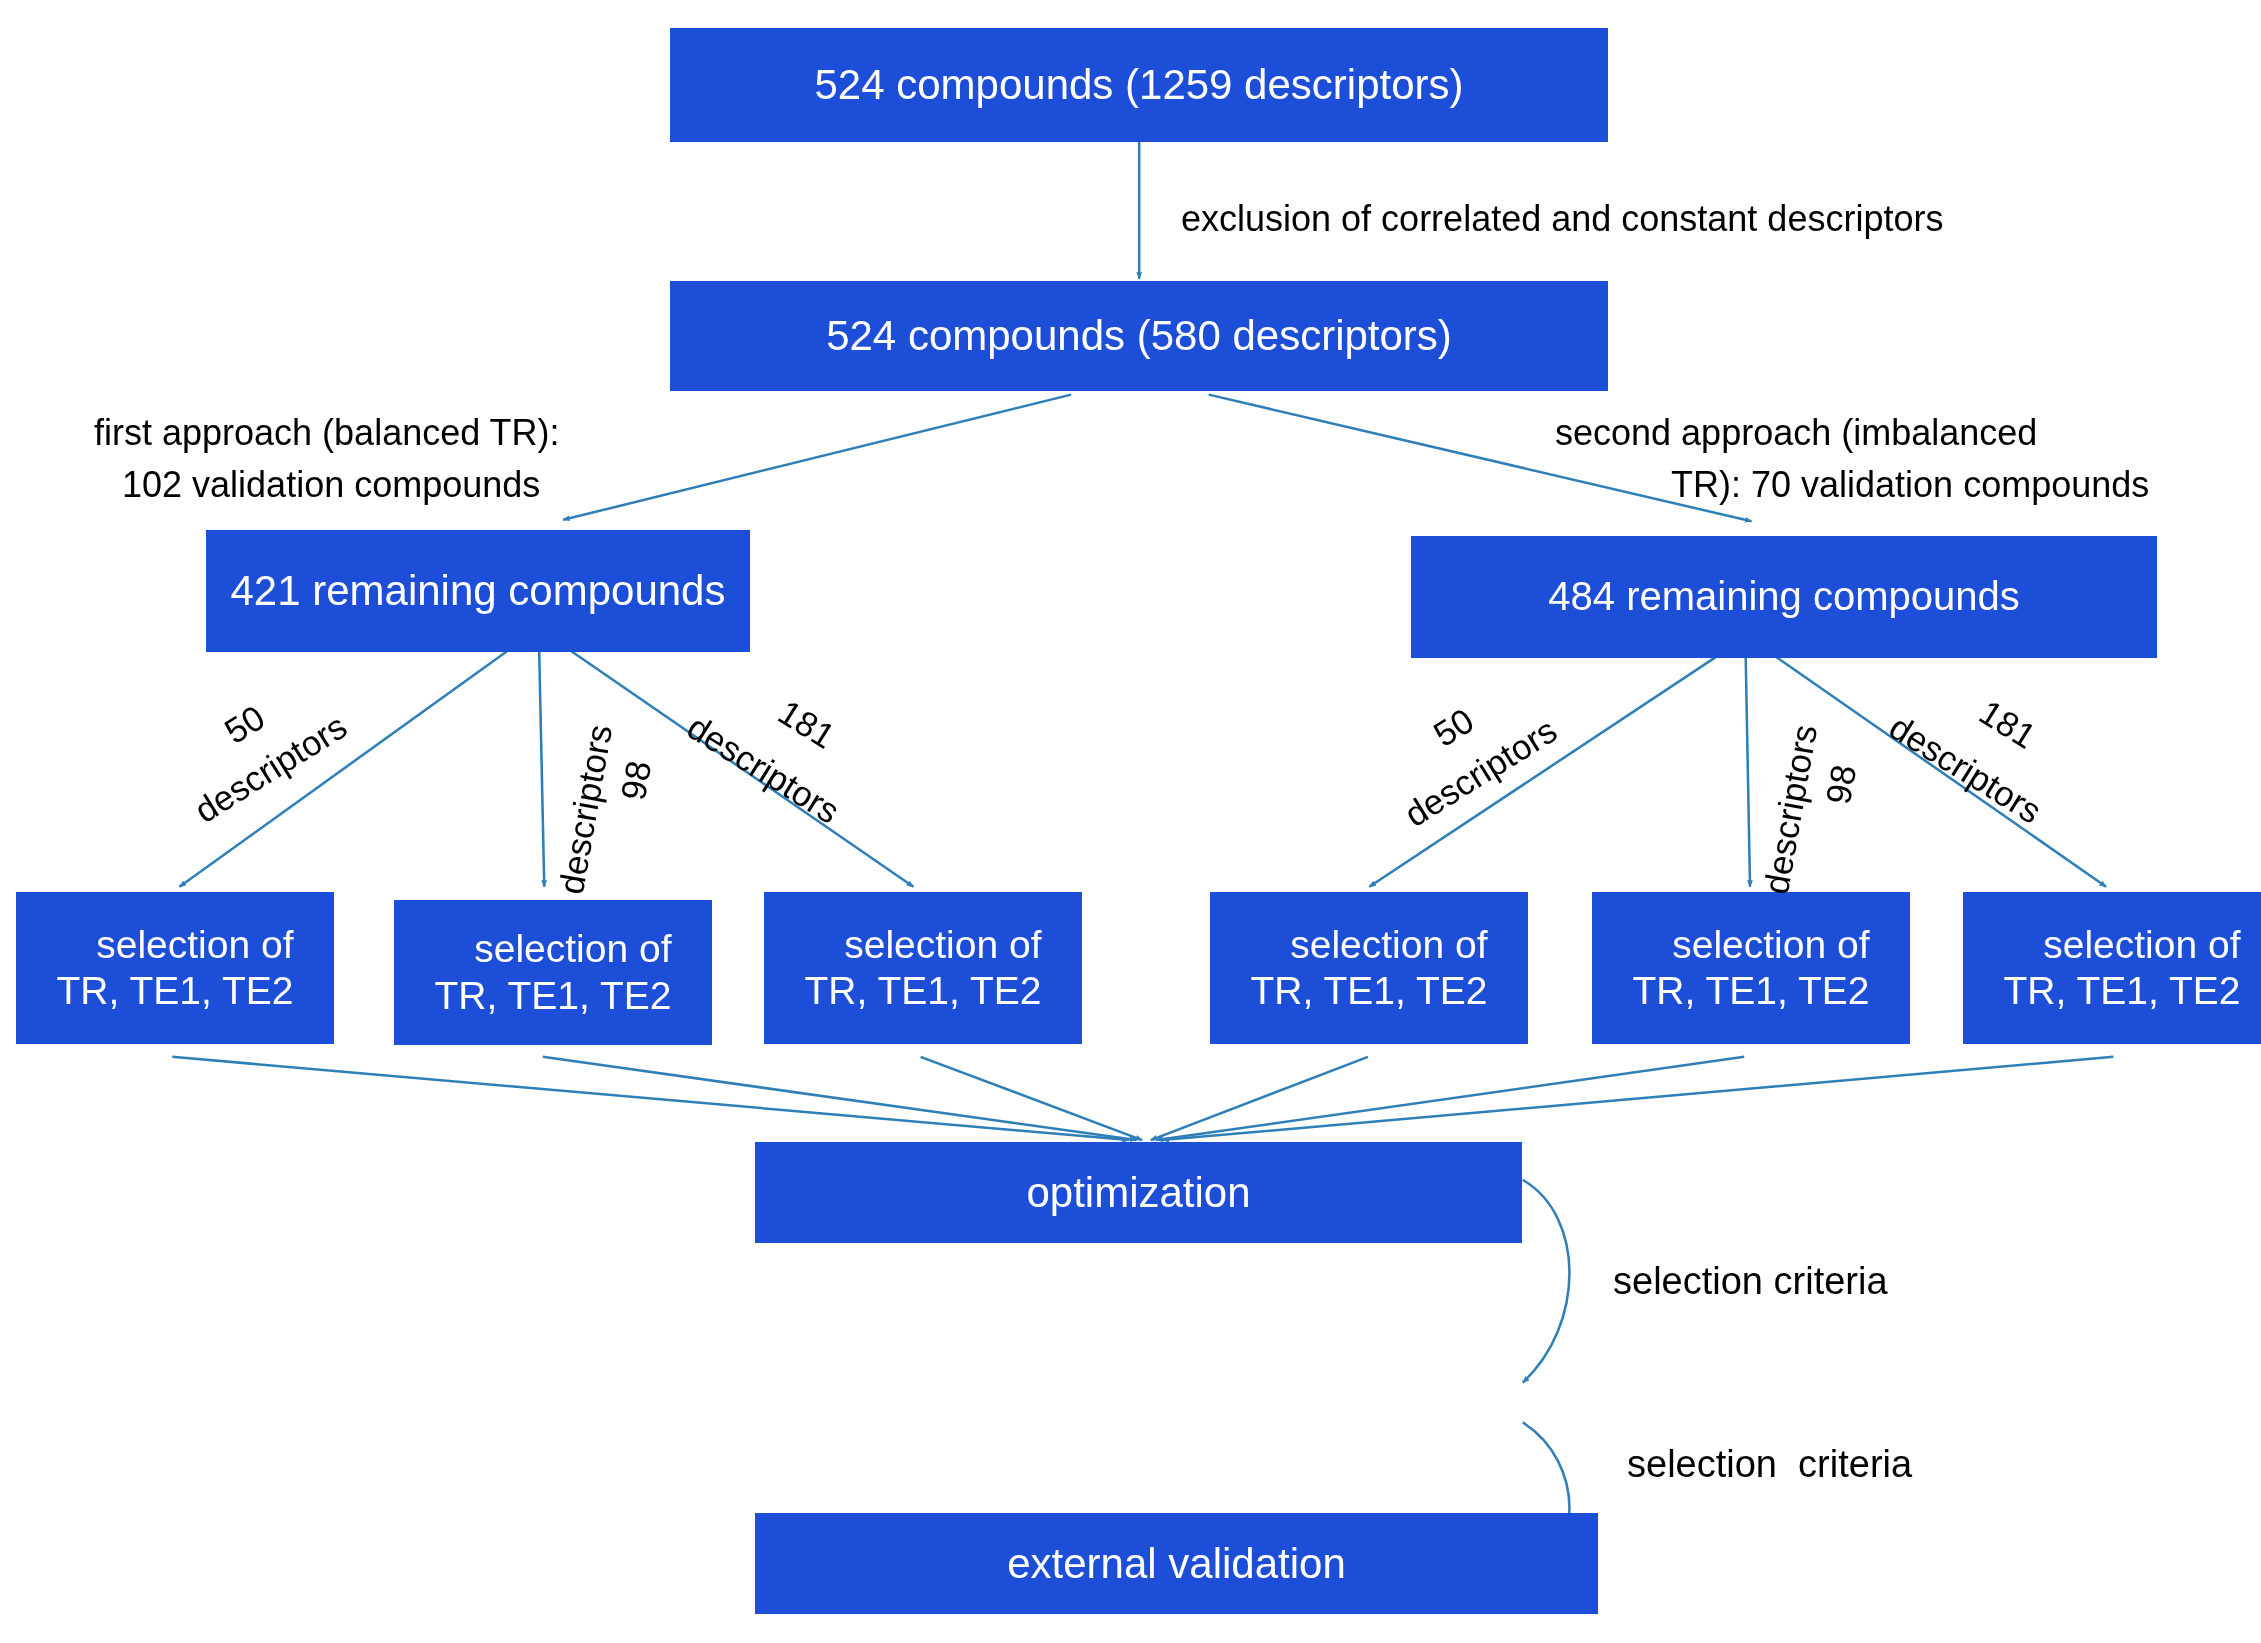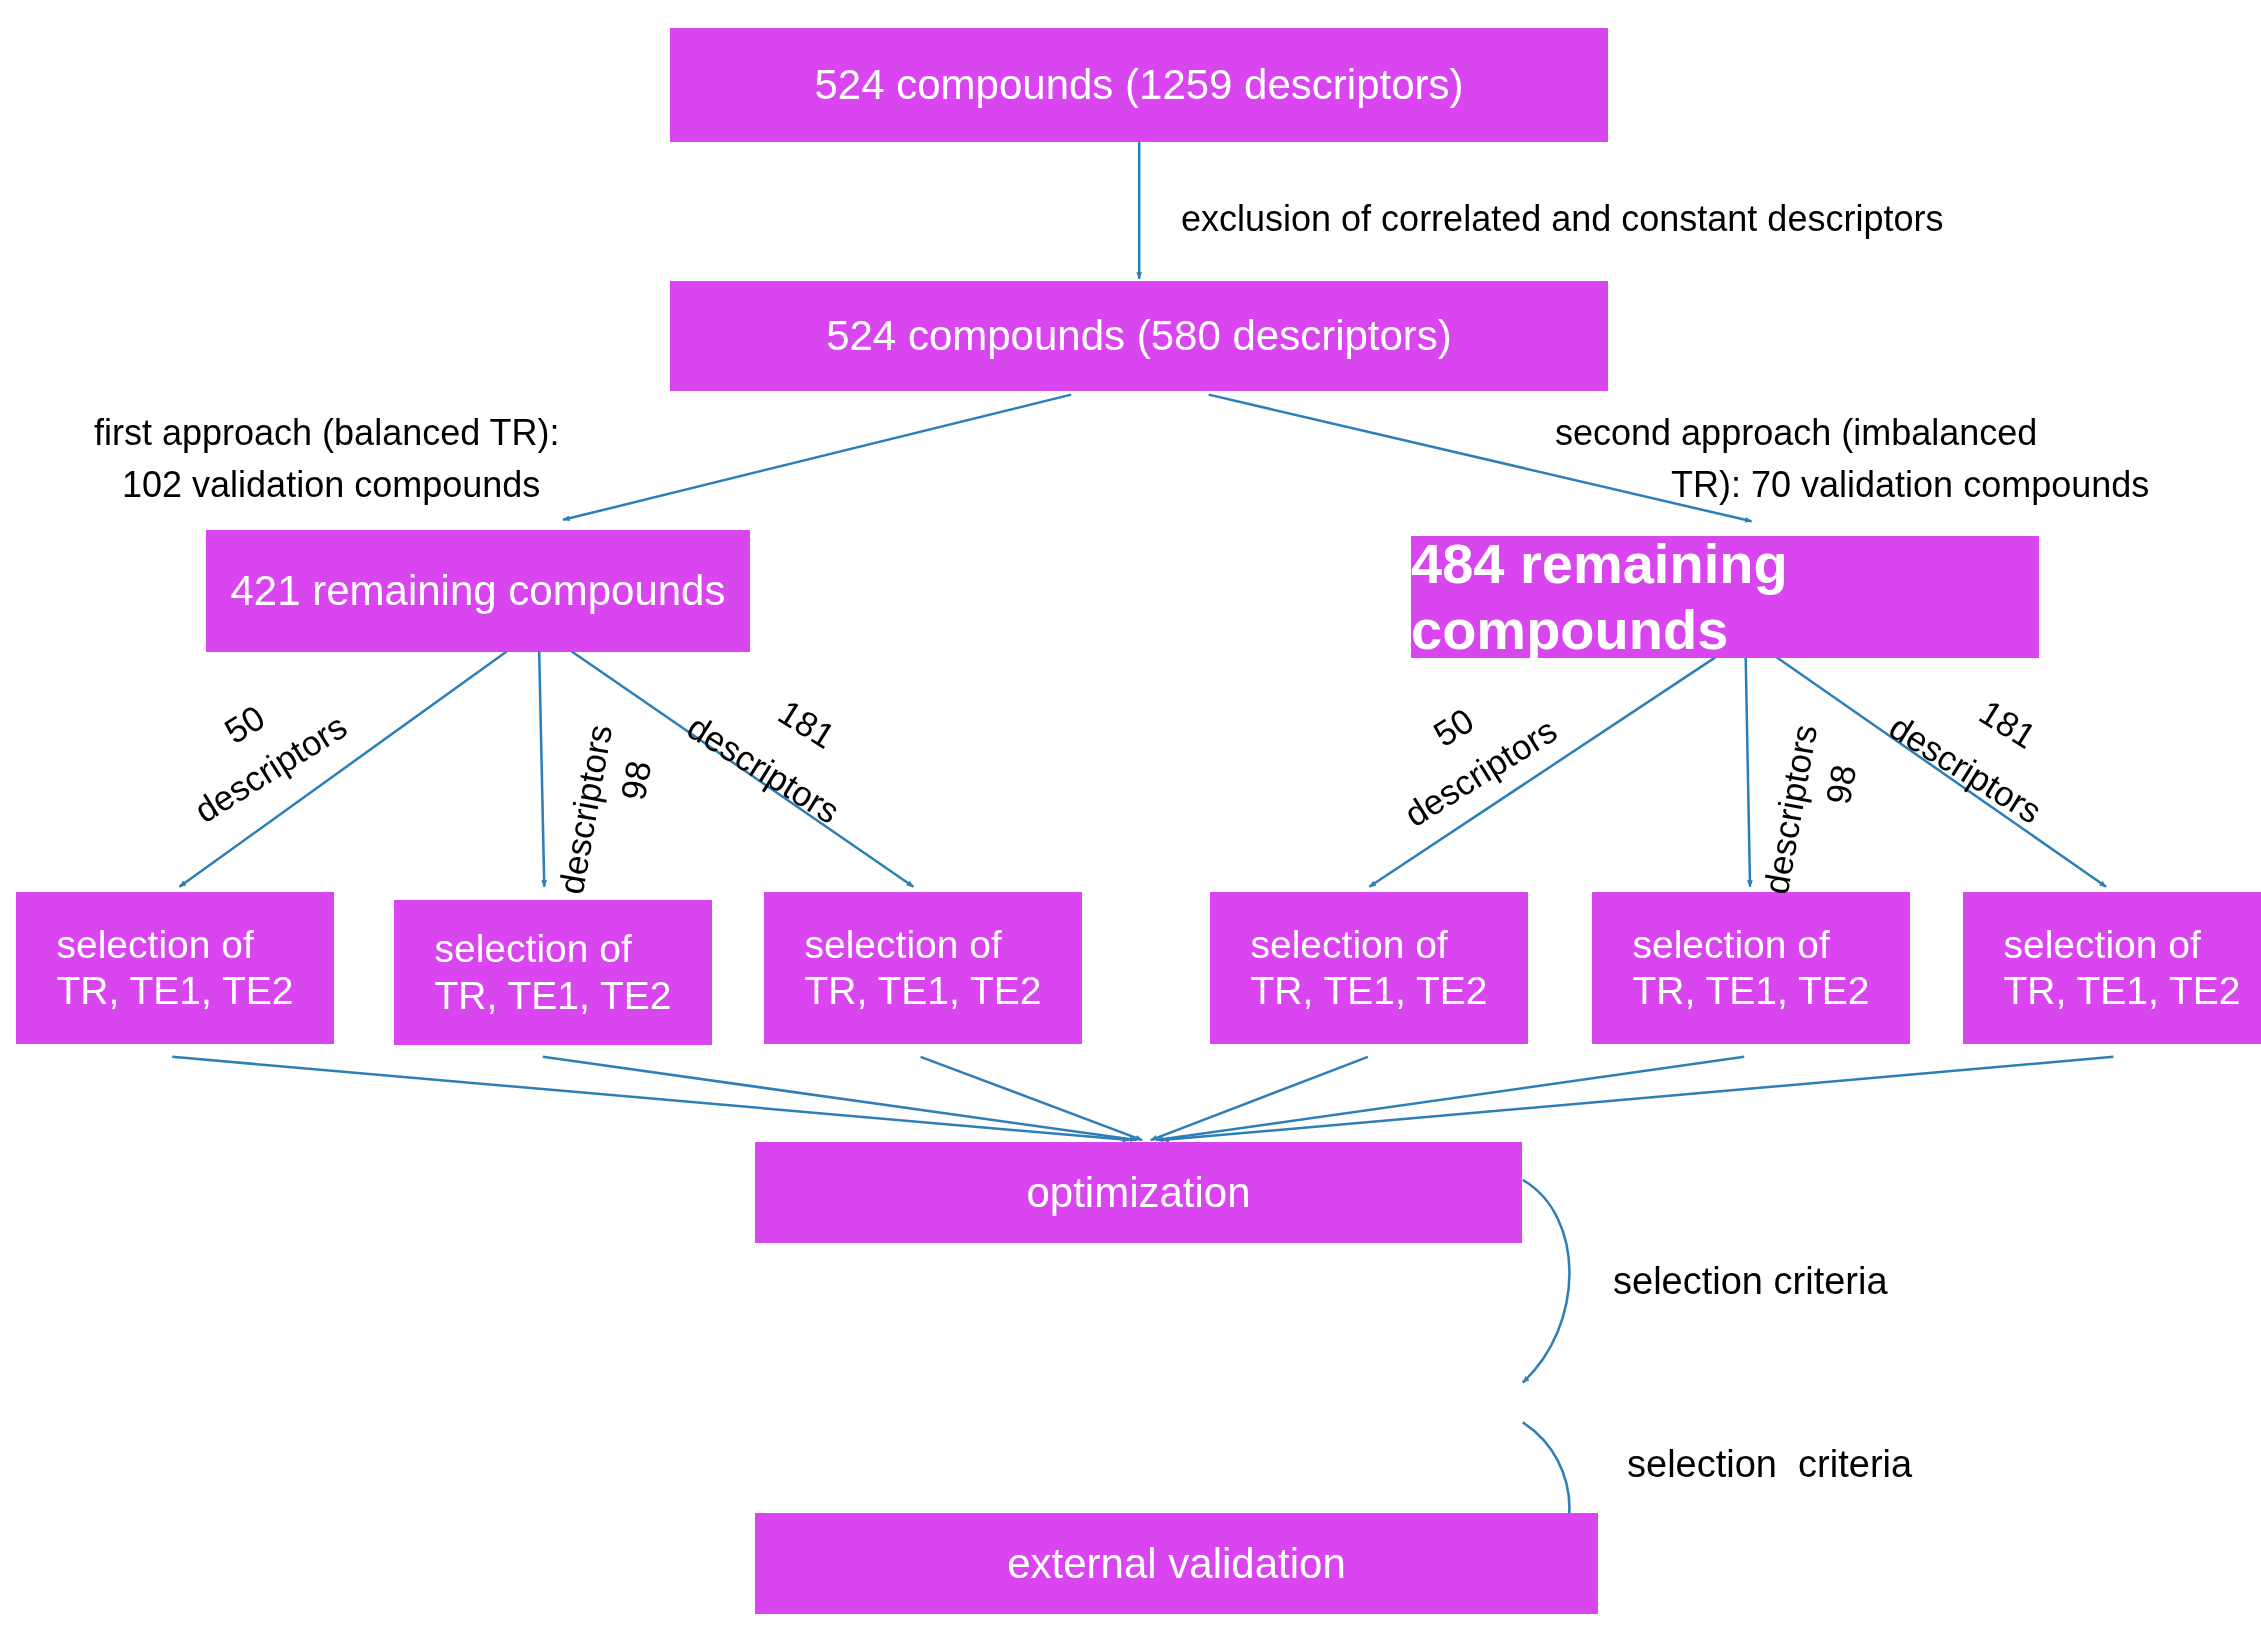--- a/index.html
+++ b/index.html
@@ -20,26 +20,26 @@
   svg.edges {
     position: absolute;
     left: 0;
     top: 0;
     width: 2261px;
     height: 1644px;
     pointer-events: none;
   }
   .node {
     position: absolute;
-    background: #d946ef;
+    background: #1d4ed8;
     color: #ffffff;
     display: flex;
     align-items: center;
     justify-content: center;
-    text-align: left;
+    text-align: right;
     line-height: 1.18;
     box-sizing: border-box;
     font-family: "Liberation Sans", sans-serif;
   }
   .lbl {
     position: absolute;
     color: #000000;
     font-family: "Liberation Sans", sans-serif;
     white-space: pre;
     line-height: 1.2;
@@ -93,21 +93,21 @@
   </div>
 
   <div class="node" style="left:670px; top:281px; width:938px; height:110px; font-size:42px;">
     <span>524 compounds  (580 descriptors)</span>
   </div>
 
   <div class="node" style="left:206px; top:530px; width:544px; height:122px; font-size:42px;">
     <span>421 remaining compounds</span>
   </div>
 
-  <div class="node" style="left:1411px; top:536px; width:628px; height:122px; font-size:56px;font-weight:bold;">
+  <div class="node" style="left:1411px; top:536px; width:746px; height:122px; font-size:40px;">
     <span>484 remaining compounds</span>
   </div>
 
   <div class="node" style="left:16px; top:892px; width:318px; height:152px; font-size:39px; white-space:pre-line;">
     <span>selection of
 TR, TE1, TE2</span>
   </div>
 
   <div class="node" style="left:394px; top:900px; width:318px; height:145px; font-size:39px; white-space:pre-line;">
     <span>selection of

